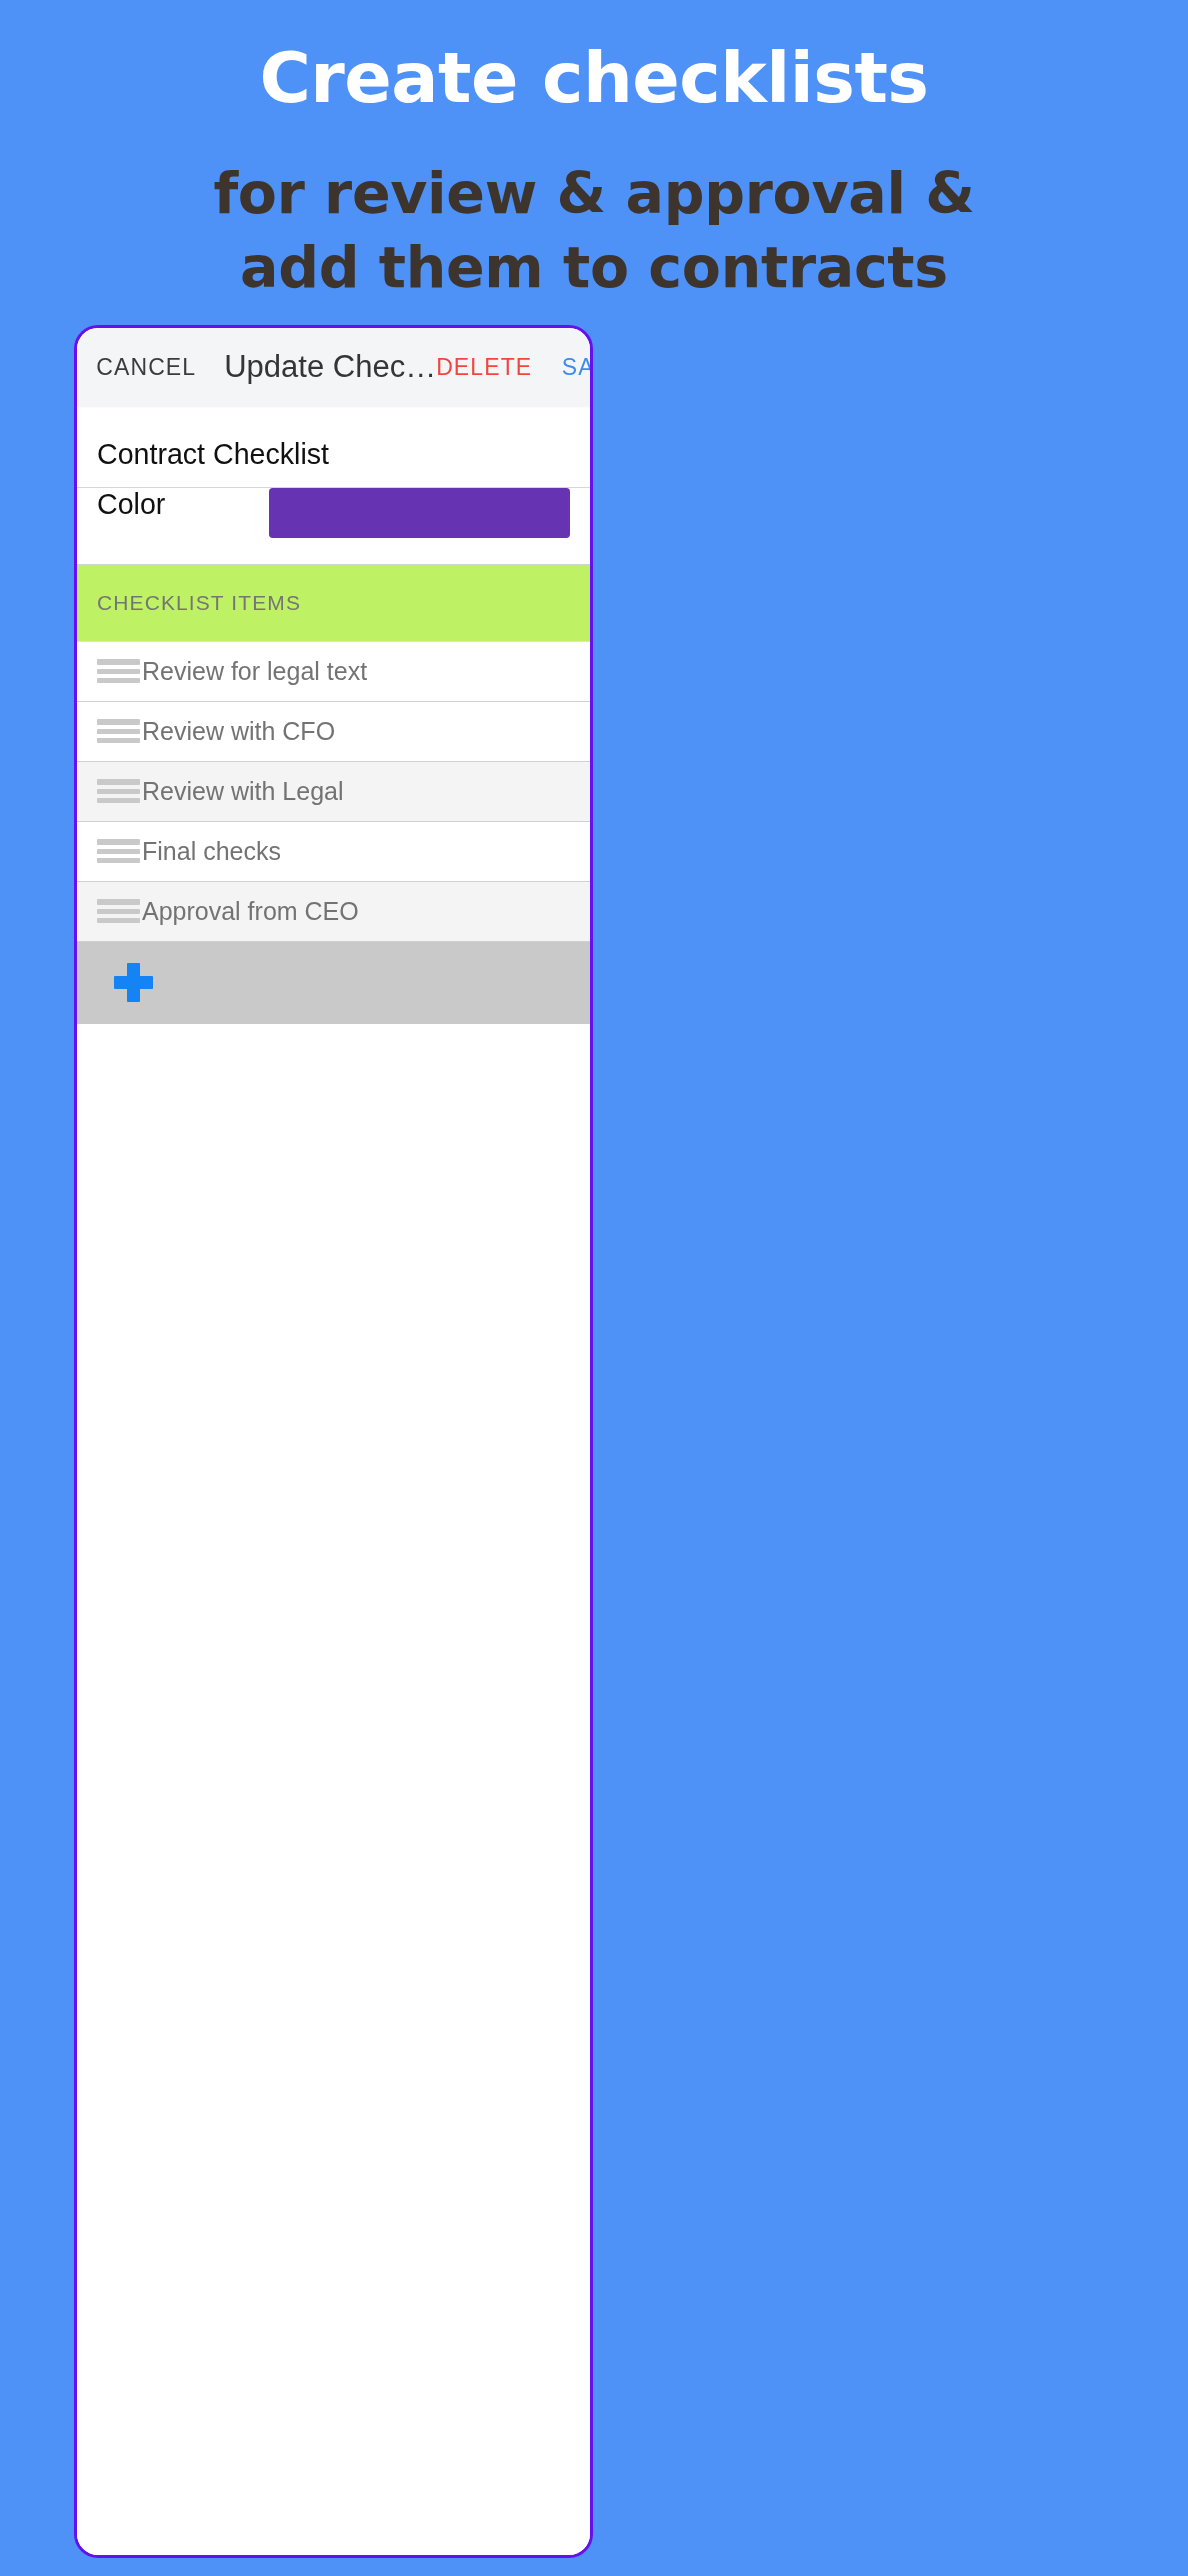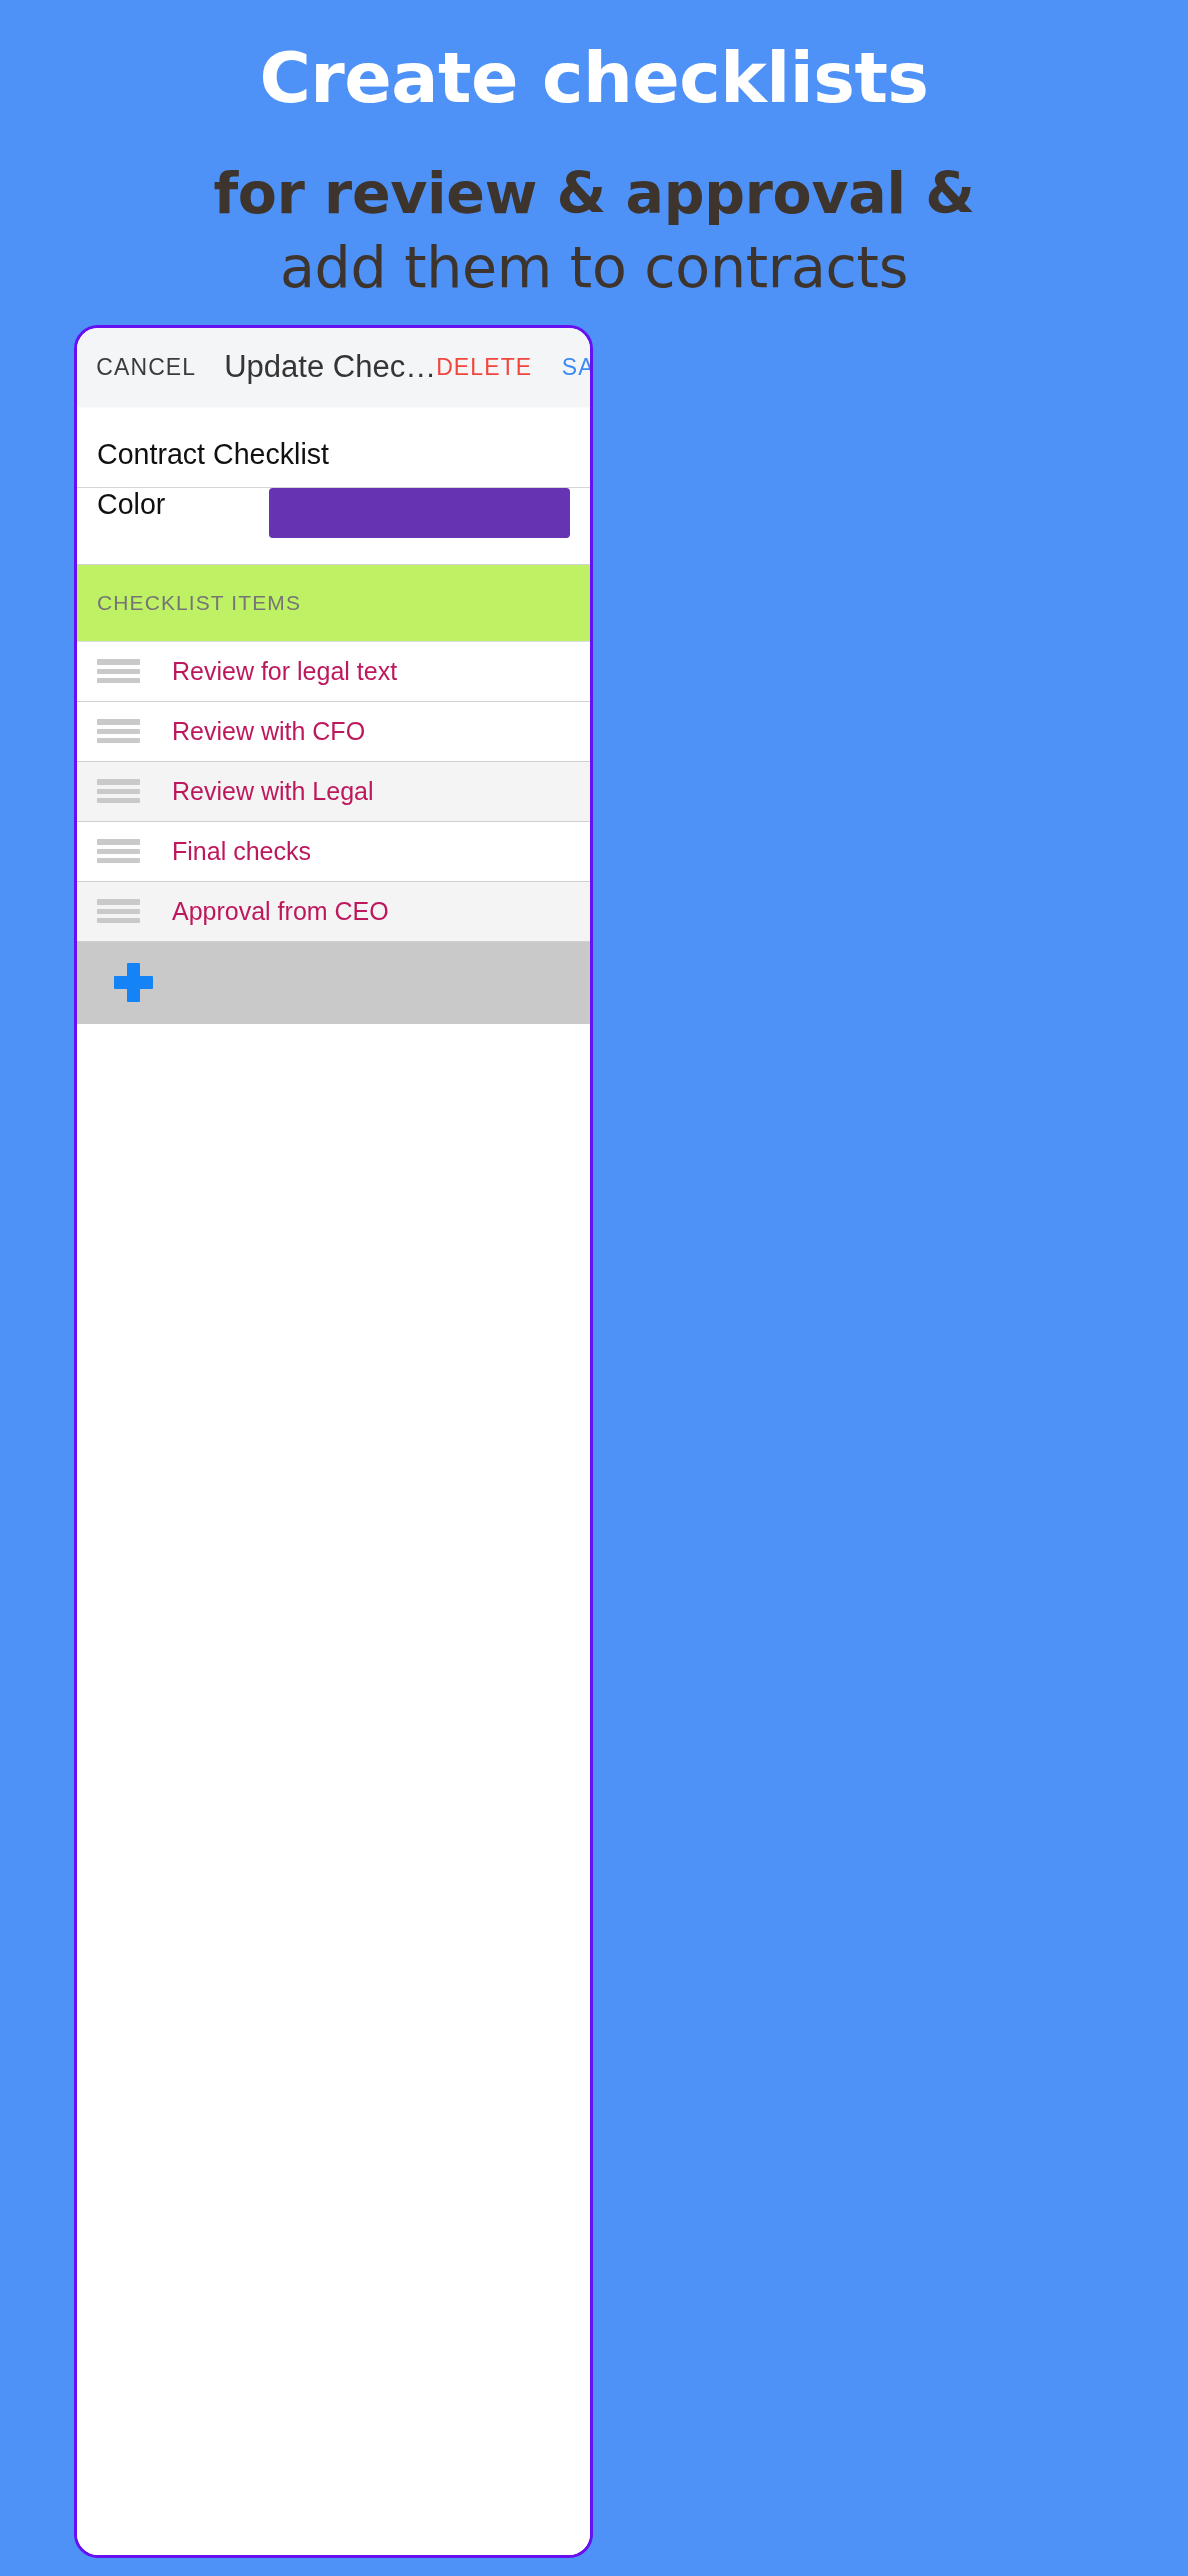--- a/index.html
+++ b/index.html
@@ -39,21 +39,21 @@
     font-weight: bold;
     font-size: 57px;
     line-height: 74px;
     color: #3e342e;
     margin-top: 35px;
     letter-spacing: -0.3px;
     white-space: nowrap;
   }
   .promo-line3 {
     font-family: "DejaVu Sans", sans-serif;
-    font-weight: normal;
+    font-weight: bold;
     font-size: 57px;
     line-height: 74px;
     color: #3e342e;
     letter-spacing: -0.3px;
     white-space: nowrap;
   }
 
   
   .phone {
     position: absolute;
@@ -196,22 +196,22 @@
     cursor: grab;
   }
   .drag-handle span {
     display: block;
     height: 5.5px;
     background: #c9c9c9;
     border-radius: 0.9px;
   }
   .item-label {
     font-size: 25px;
-    color: #be185d;
-    margin-left: 32px;
+    color: #737373;
+    margin-left: 2px;
     white-space: nowrap;
   }
 
   
   .add-row {
     height: 82px;
     background: #c9c9c9;
     display: flex;
     align-items: center;
     padding-left: 20px;

